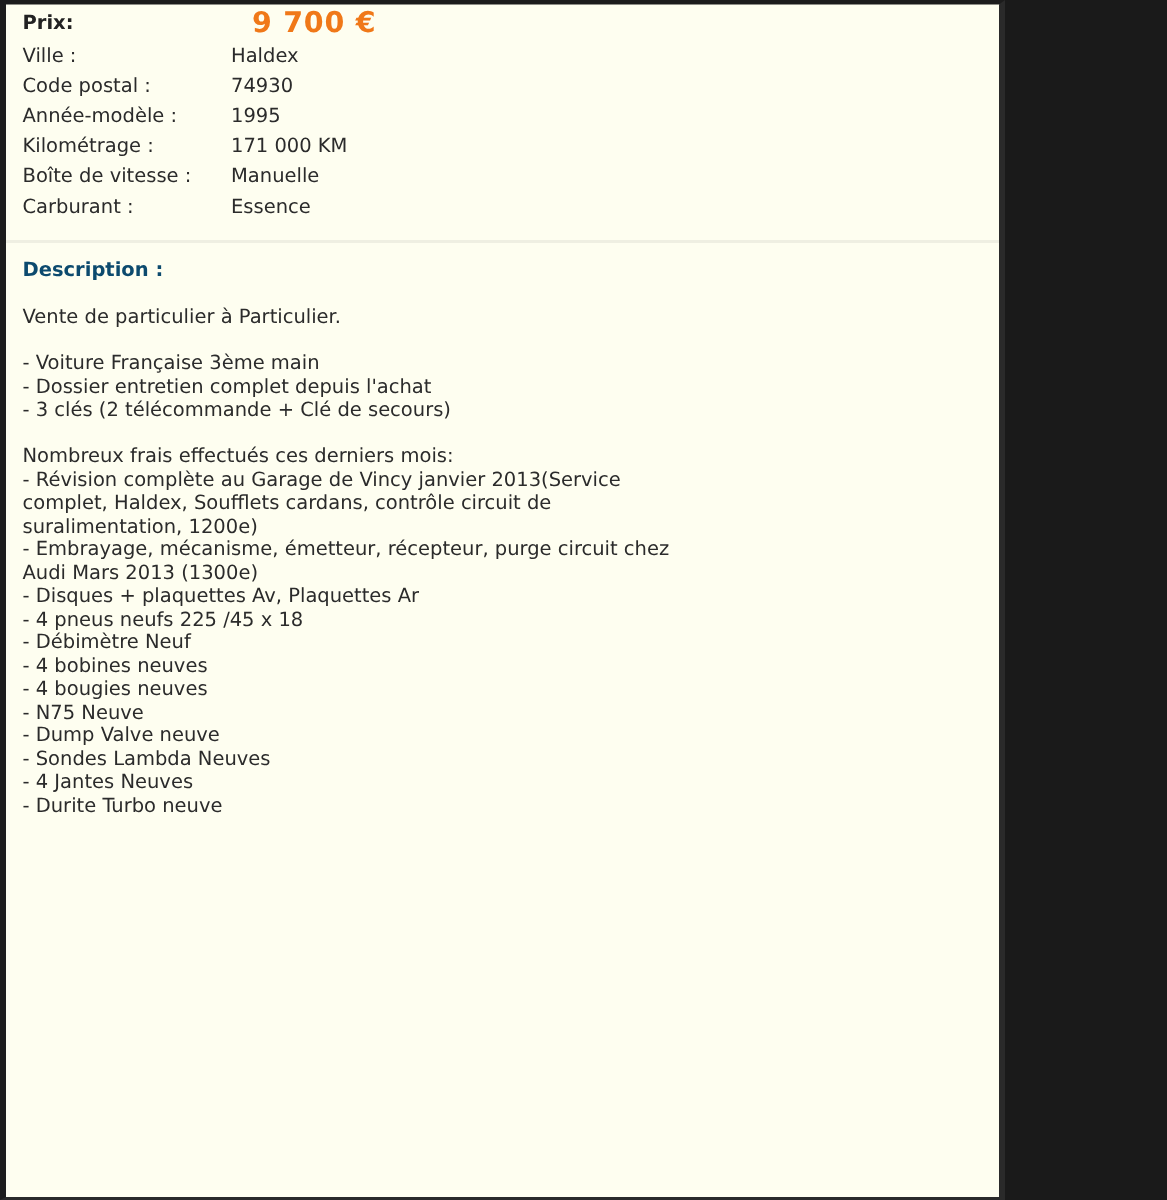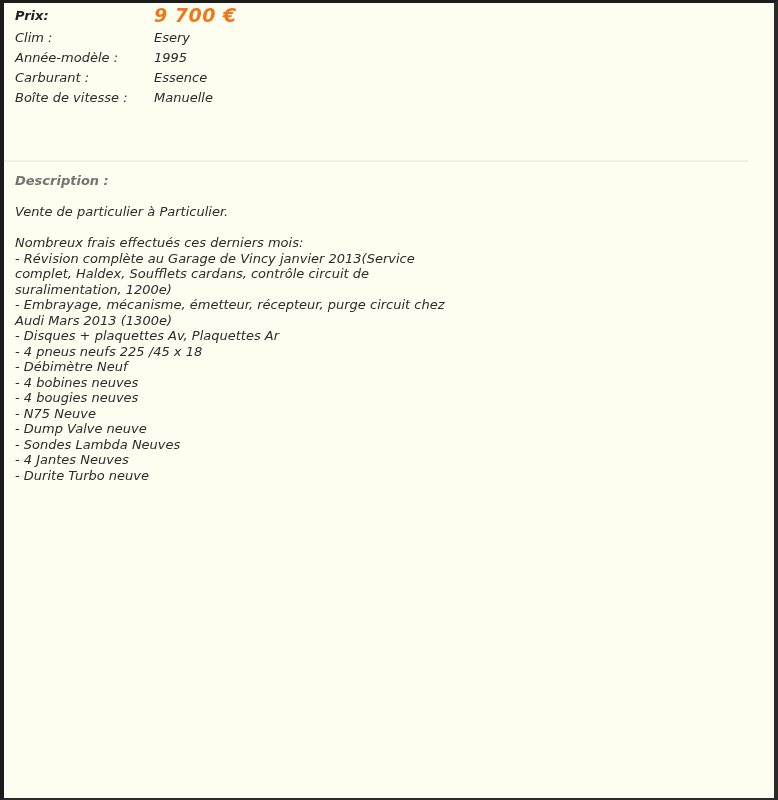--- a/index.html
+++ b/index.html
@@ -3,81 +3,91 @@
   <meta charset="utf-8">
   <style>
     html, body { margin: 0; padding: 0; }
     body {
       width: 778px; height: 800px; overflow: hidden;
       background: #1a1a1a;
       font-family: "DejaVu Sans", "Liberation Sans", sans-serif;
     }
     .frame {
       position: absolute; left: 0; top: 0;
-      width: 778px; height: 800px;
+      width: 670px; height: 800px;
       box-sizing: border-box;
       border-left: 4px solid #1c1c1c;
       border-top: 3px solid #1c1c1c;
       border-right: 4px solid #2a2a2a;
       border-bottom: 2px solid #2a2a2a;
       background: #fefef0;
       overflow: hidden;
-      font-style: italic;
     }
     .specs {
       position: absolute; left: 11px; top: 0; width: 740px;
     }
     .row { display: flex; height: 20.2px; align-items: center; font-size: 13px; color: #2b2b2b; }
     .row .label { width: 139px; }
     .row.price { height: 24px; margin-top: 0px; }
     .row.price .label { font-weight: bold; font-size: 13px; color: #222; }
-    .row.price .value { color: #f07818; font-weight: bold; font-size: 19px; letter-spacing: 0.5px; }
+    .row.price .value { color: #f07818; font-weight: bold; font-size: 19px; letter-spacing: 0.5px; margin-left: 14px; }
     .divider {
       position: absolute; left: 0; top: 157px; width: 744px; height: 2px;
       background: #efefe2;
     }
     .desc {
       position: absolute; left: 11px; top: 170px; width: 740px;
       font-size: 13px; color: #2b2b2b; line-height: 15.5px;
     }
-    .desc-title { font-weight: bold; color: #737373; margin-bottom: 15.5px; }
+    .desc-title { font-weight: bold; color: #0c4a6e; margin-bottom: 15.5px; }
     .para { margin: 0 0 15.5px 0; white-space: pre-line; }
   </style>
 </head>
 <body>
 
 <div class="frame">
   <div class="specs">
     <div class="row price">
       <span class="label">Prix:</span>
       <span class="value">9 700 €</span>
     </div>
     <div class="row">
-      <span class="label">Clim :</span>
-      <span class="value">Esery</span>
+      <span class="label">Ville :</span>
+      <span class="value">Haldex</span>
+    </div>
+    <div class="row">
+      <span class="label">Code postal :</span>
+      <span class="value">74930</span>
     </div>
     <div class="row">
       <span class="label">Année-modèle :</span>
       <span class="value">1995</span>
     </div>
     <div class="row">
-      <span class="label">Carburant :</span>
-      <span class="value">Essence</span>
+      <span class="label">Kilométrage :</span>
+      <span class="value">171 000 KM</span>
     </div>
     <div class="row">
       <span class="label">Boîte de vitesse :</span>
       <span class="value">Manuelle</span>
+    </div>
+    <div class="row">
+      <span class="label">Carburant :</span>
+      <span class="value">Essence</span>
     </div>
   </div>
 
   <div class="divider"></div>
 
   <div class="desc">
     <div class="desc-title">Description :</div>
     <p class="para">Vente de particulier à Particulier.</p>
+    <p class="para">- Voiture Française 3ème main
+- Dossier entretien complet depuis l'achat
+- 3 clés (2 télécommande + Clé de secours)</p>
     <p class="para">Nombreux frais effectués ces derniers mois:
 - Révision complète au Garage de Vincy janvier 2013(Service
 complet, Haldex, Soufflets cardans, contrôle circuit de
 suralimentation, 1200e)
 - Embrayage, mécanisme, émetteur, récepteur, purge circuit chez
 Audi Mars 2013 (1300e)
 - Disques + plaquettes Av, Plaquettes Ar
 - 4 pneus neufs 225 /45 x 18
 - Débimètre Neuf
 - 4 bobines neuves

